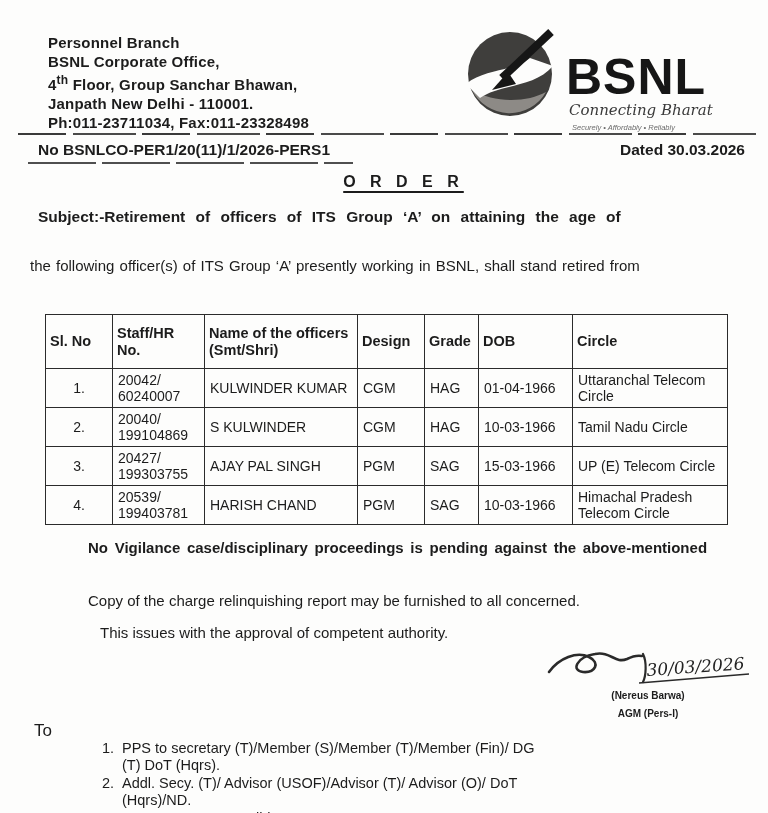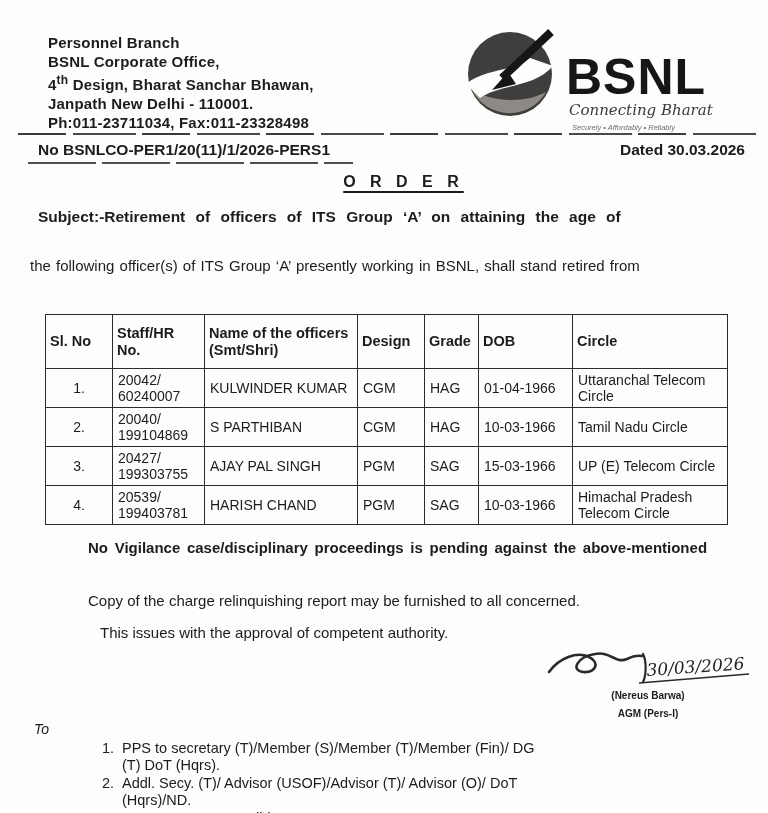--- a/index.html
+++ b/index.html
@@ -65,37 +65,37 @@
   th.h-circle { padding-left:20px; }
 
   .para2 { left:30px; top:537px; width:718px; line-height:21px;font-weight:bold; }
   .para2 .l1 { text-indent:58px; word-spacing:2.5px; }
   .para3 { left:30px; top:591px; width:718px; text-indent:58px; }
   .para4 { left:30px; top:623px; width:718px; text-indent:70px; }
 
   .sig-svg { left:543px; top:642px; }
   .sig-block { left:538px; top:687px; width:220px; text-align:center; font-weight:700; font-size:10px; line-height:18px; }
 
-  .to-label { left:34px; top:721px; font-size:14px;font-style:italic; }
+  .to-label { left:34px; top:721px; font-size:17px; }
   ol.distribution {
     position:absolute; left:118px; top:740px; width:500px;
     font-size:14.5px; line-height:16.5px;
   }
   ol.distribution li {
     margin-bottom:2px; white-space:pre-line;
     padding-left:4px;
   }
 </style>
 </head>
 <body>
 
 <div class="abs sender">
   <div>Personnel Branch</div>
   <div>BSNL Corporate Office,</div>
-  <div><span>4</span><sup>th</sup><span> Design, Bharat Sanchar Bhawan,</span></div>
+  <div><span>4</span><sup>th</sup><span> Floor, Group Sanchar Bhawan,</span></div>
   <div>Janpath New Delhi - 110001.</div>
   <div>Ph:011-23711034, Fax:011-23328498</div>
 </div>
 
 <svg class="abs logo-svg" width="308" height="112" viewBox="0 0 308 112">
   <g>
     <circle cx="62" cy="54" r="42" fill="#3f3e3c"></circle>
     <path d="M24,70 A42,42 0 0 0 98,72 C80,82 48,84 24,70 Z" fill="#8d8a86"></path>
     <path d="M18,64 C38,48 66,52 82,38 L105,46 C86,68 52,64 32,78 Z" fill="#fdfdfc"></path>
     <line x1="103" y1="12" x2="54" y2="58" stroke="#161616" stroke-width="8"></line>
@@ -154,21 +154,21 @@
         <td class="col-name">KULWINDER KUMAR</td>
         <td class="col-design">CGM</td>
         <td class="col-grade">HAG</td>
         <td class="col-dob">01-04-1966</td>
         <td class="col-circle">Uttaranchal Telecom Circle</td>
       </tr>
       <tr>
         <td class="col-sl">2.</td>
         <td class="col-staff">20040/
 199104869</td>
-        <td class="col-name">S PARTHIBAN</td>
+        <td class="col-name">S KULWINDER</td>
         <td class="col-design">CGM</td>
         <td class="col-grade">HAG</td>
         <td class="col-dob">10-03-1966</td>
         <td class="col-circle">Tamil Nadu Circle</td>
       </tr>
       <tr>
         <td class="col-sl">3.</td>
         <td class="col-staff">20427/
 199303755</td>
         <td class="col-name">AJAY PAL SINGH</td>

